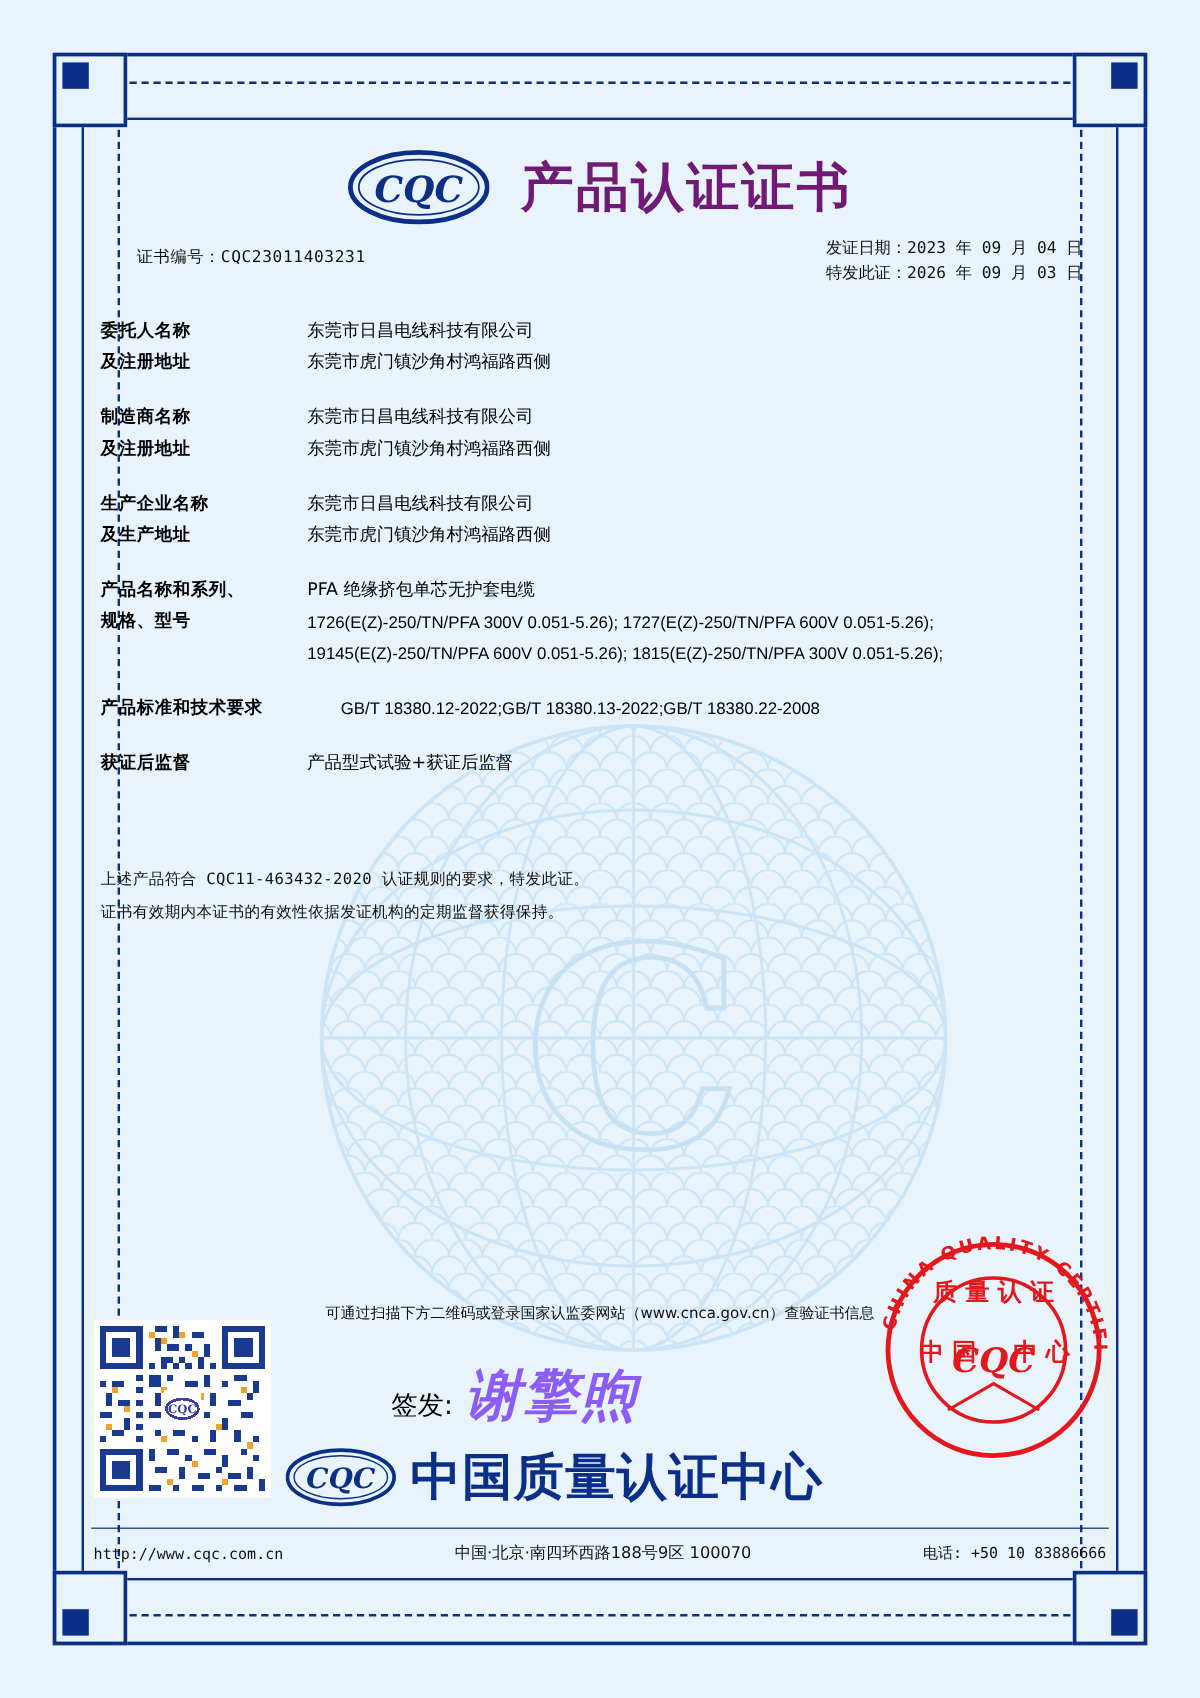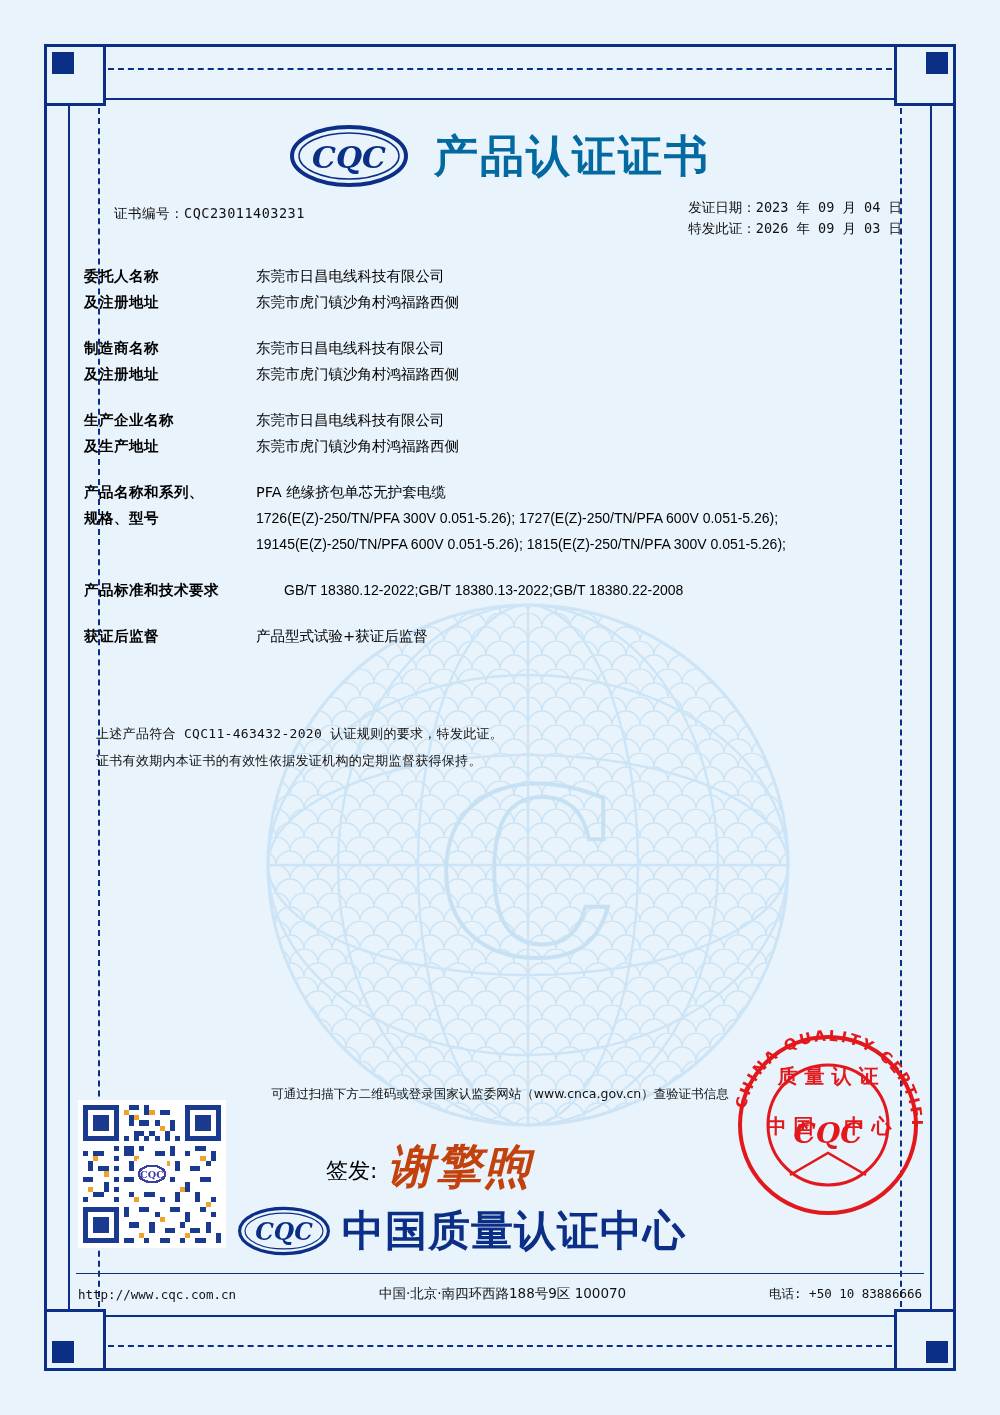--- a/index.html
+++ b/index.html
@@ -94,21 +94,21 @@
     width: 844px;
     display: flex;
     align-items: center;
     justify-content: center;
   }
   .cqc-logo-big { width: 118px; height: 62px; }
   .doc-title {
     font-family: "DejaVu Sans", sans-serif;
     font-size: 44px;
     font-weight: bold;
-    color: #0369a1;
+    color: #701a75;
     letter-spacing: 2px;
     margin-left: 26px;
   }
 
   
   .certline {
     position: absolute;
     left: 36px;
     top: 100px;
     font-family: "DejaVu Sans Mono", monospace;
@@ -157,21 +157,21 @@
     line-height: 26px;
   }
   .field .vals .mono {
     font-family: "Liberation Sans", sans-serif;
     font-size: 14px;
     letter-spacing: 0;
   }
 
   .statement {
     position: absolute;
-    left: 18px;
+    left: 6px;
     top: 615px;
     font-family: "DejaVu Sans Mono", monospace;
     font-size: 13px;
     color: #111;
     line-height: 27px;
     letter-spacing: 0.3px;
   }
 
   
   .verify-note {
@@ -204,24 +204,24 @@
     align-items: flex-end;
   }
   .sign-label {
     font-family: "DejaVu Sans", sans-serif;
     font-size: 22px;
     color: #000;
     margin-right: 10px;
     padding-bottom: 6px;
   }
   .sign-name {
-    font-family: Liberation Sans, sans-serif;
+    font-family: Liberation Mono, monospace;
     font-size: 46px;
     font-weight: bold;
-    color: #c2410c;
+    color: #8b5cf6;
     font-style: italic;
     letter-spacing: 2px;
     line-height: 52px;
   }
 
   
   .org-row {
     position: absolute;
     left: 160px;
     top: 1098px;

